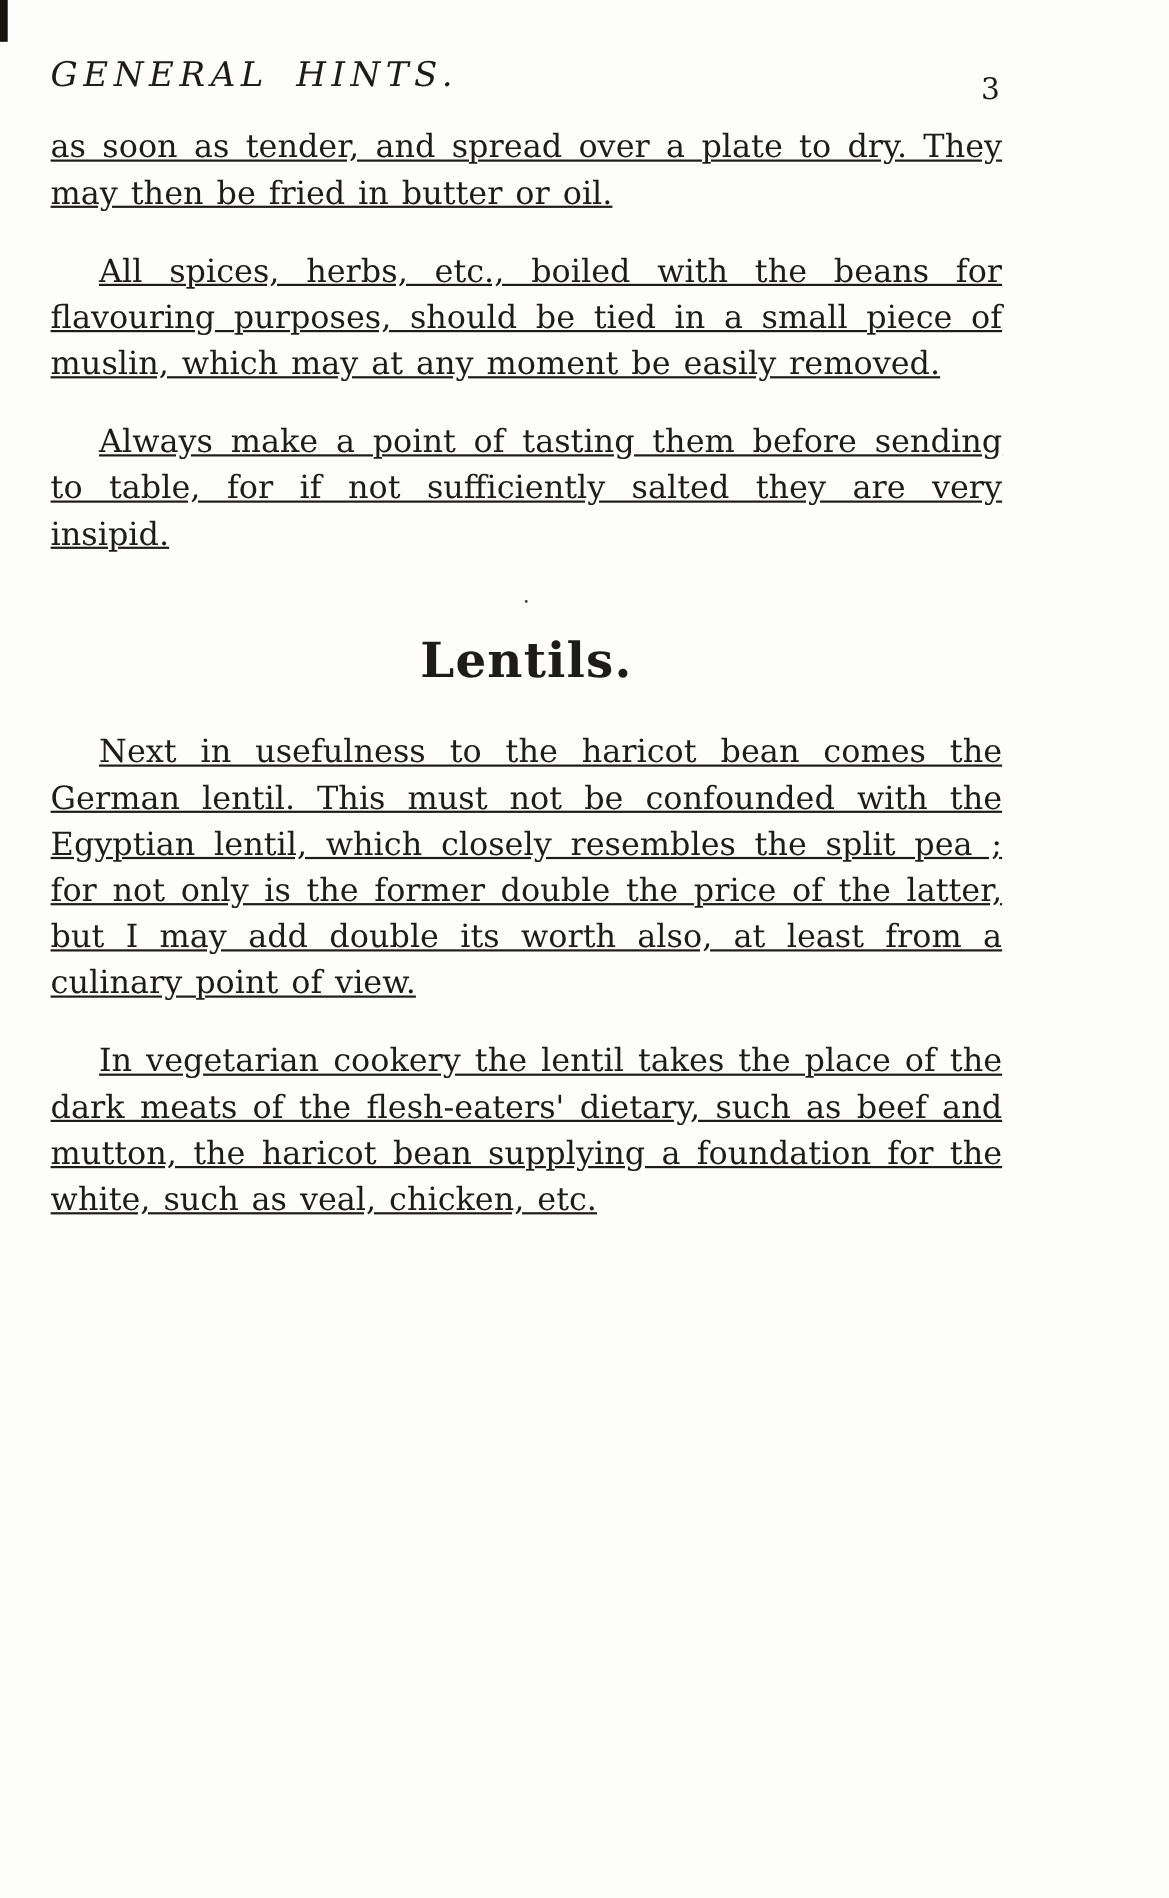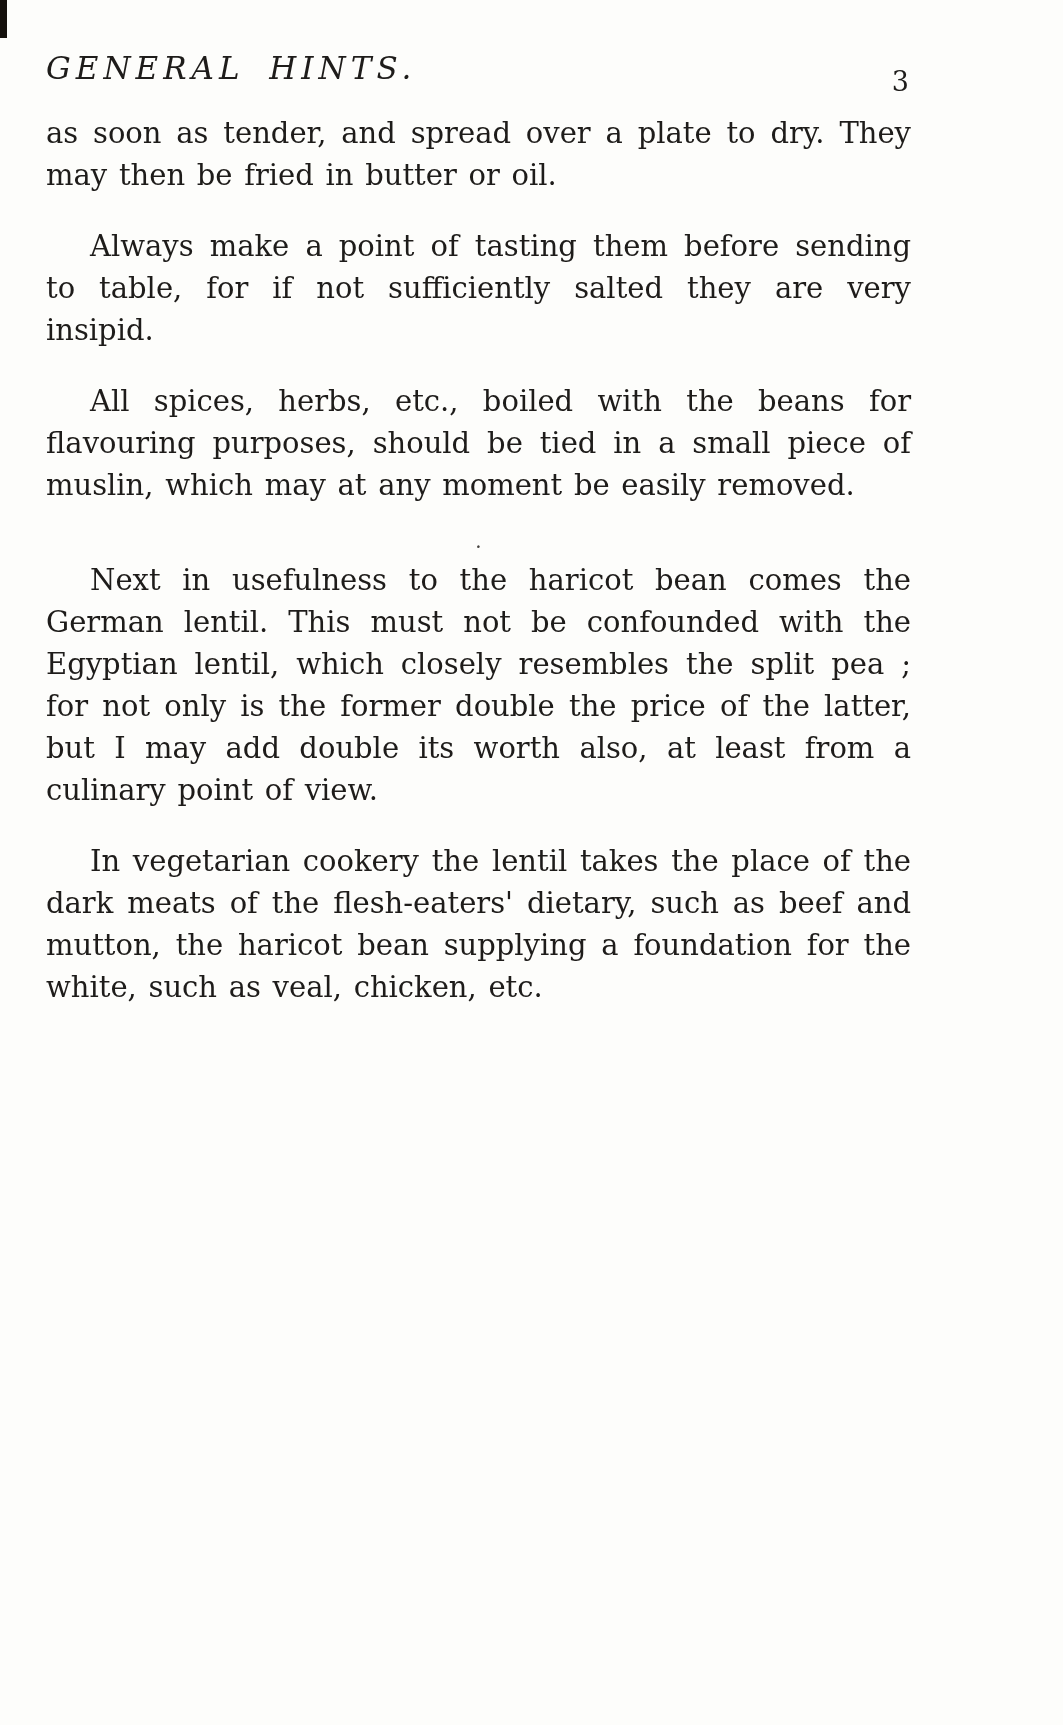--- a/index.html
+++ b/index.html
@@ -39,20 +39,21 @@
     right: 2px;
     top: 16px;
     font-size: 27px;
   }
   p.body-par {
     font-size: 29px;
     line-height: 42px;
     margin: 0 0 29px 0;
     text-align: justify;
     word-spacing: 2.5px;
+    text-decoration: underline;
   }
   p.indent { text-indent: 44px; }
   .divider-mark {
     display: block;
     text-align: center;
     font-size: 20px;
     line-height: 24px;
     height: 24px;
     margin: 4px 0 0 0;
     color: #44403c;
@@ -72,26 +73,27 @@
 
 <div class="page">
 
   <div class="running-head">
     <span class="running-title">GENERAL HINTS.</span>
     <span class="page-number">3</span>
   </div>
 
   <p class="body-par">as soon as tender, and spread over a plate to dry. They may then be fried in butter or oil.</p>
 
+  <p class="body-par indent">All spices, herbs, etc., boiled with the beans for flavouring purposes, should be tied in a small piece of muslin, which may at any moment be easily removed.</p>
+
   <p class="body-par indent">Always make a point of tasting them before sending to table, for if not sufficiently salted they are very insipid.</p>
-
-  <p class="body-par indent">All spices, herbs, etc., boiled with the beans for flavouring purposes, should be tied in a small piece of muslin, which may at any moment be easily removed.</p>
 
 
   <span class="divider-mark">·</span>
 
+  <h2 class="section-heading">Lentils.</h2>
 
   <p class="body-par indent">Next in usefulness to the haricot bean comes the German lentil. This must not be confounded with the Egyptian lentil, which closely resembles the split pea ; for not only is the former double the price of the latter, but I may add double its worth also, at least from a culinary point of view.</p>
 
   <p class="body-par indent">In vegetarian cookery the lentil takes the place of the dark meats of the flesh-eaters' dietary, such as beef and mutton, the haricot bean supplying a foundation for the white, such as veal, chicken, etc.</p>
 
 
 </div>
 
 </body></html>

